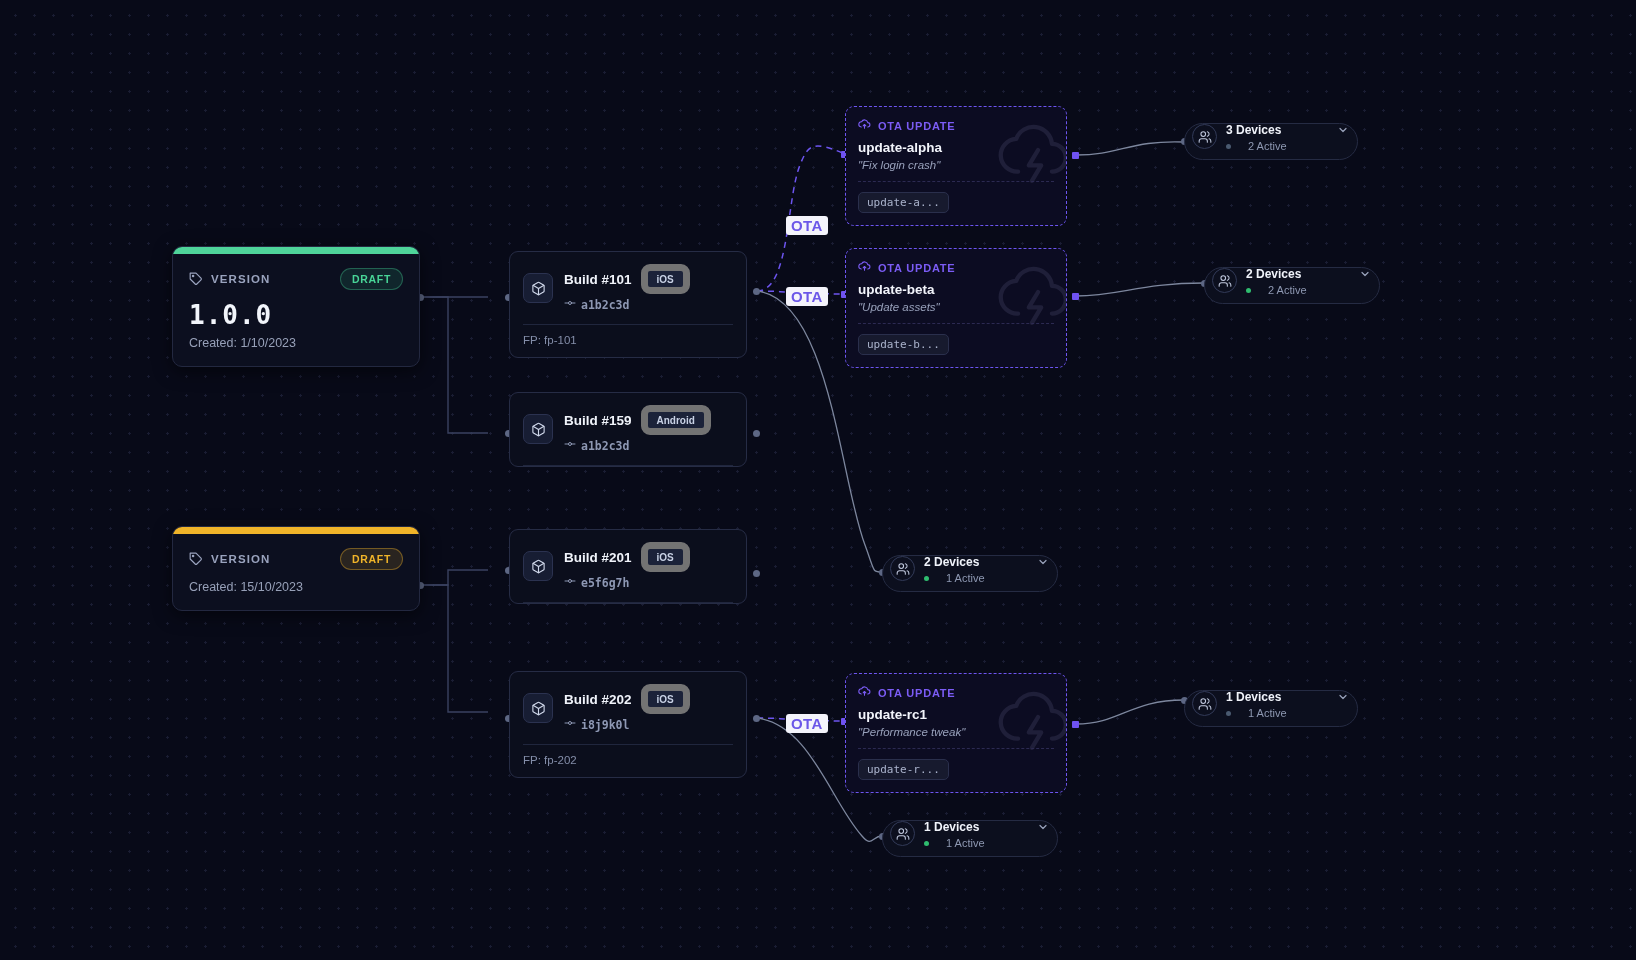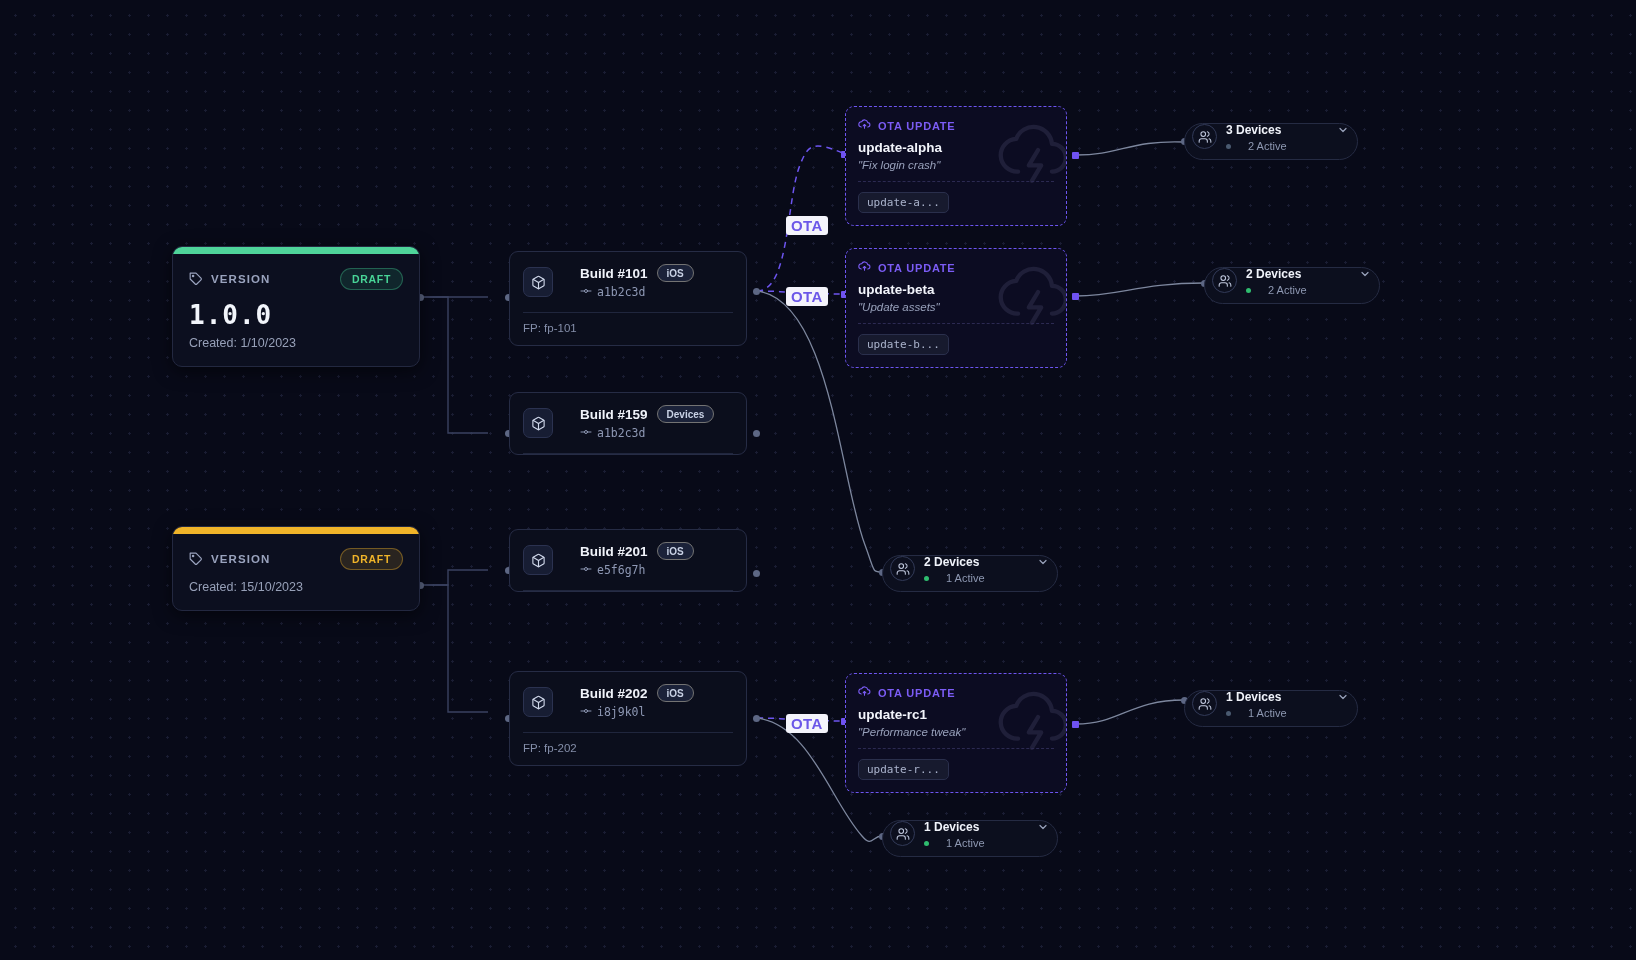--- a/index.html
+++ b/index.html
@@ -109,50 +109,51 @@
   .build-avatar {
     width: 30px; height: 30px;
     flex: 0 0 30px;
     border-radius: 7px;
     background: #171d33;
     border: 1px solid #2b3250;
     display: flex;
     align-items: center;
     justify-content: center;
   }
-  .build-meta { min-width: 0; margin-left: 16px; }
+  .build-meta { min-width: 0; }
   .build-title-row {
     display: flex;
     align-items: center;
     gap: 9px;
   }
   .build-name {
     font-size: 13.5px;
     font-weight: 700;
     color: #f0f3fa;
     white-space: nowrap;
   }
   .plat-badge {
     font-size: 10px;
     font-weight: 700;
     color: #c9d2e6;
     background: #1b2239;
-    border: 1px solid #737373;
+    border: 7px solid #737373;
     padding: 2.5px 9px;
     border-radius: 9px;
     white-space: nowrap;
   }
   .build-hash {
     display: flex;
-    align-items: flex-start;
+    align-items: center;
     gap: 5px;
     margin-top: 3px;
     font-family: "DejaVu Sans Mono", monospace;
     font-size: 11.5px;
     color: #8e98b4;
+    font-weight: bold;
   }
   .build-divider {
     height: 1px;
     background: #20263d;
     margin: 0 13px;
   }
   .build-foot {
     padding: 9px 13px 11px 13px;
     font-size: 11.5px;
     color: #848ea9;
@@ -414,21 +415,21 @@
       <div class="build-avatar">
         <svg width="15" height="15" viewBox="0 0 24 24" fill="none" stroke="#cfd7ea" stroke-width="1.8" stroke-linecap="round" stroke-linejoin="round">
           <path d="M21 16V8a2 2 0 0 0-1-1.73l-7-4a2 2 0 0 0-2 0l-7 4A2 2 0 0 0 3 8v8a2 2 0 0 0 1 1.73l7 4a2 2 0 0 0 2 0l7-4A2 2 0 0 0 21 16z"></path>
           <path d="M3.27 6.96L12 12.01l8.73-5.05"></path>
             <path d="M12 22.08V12"></path>
         </svg>
       </div>
       <div class="build-meta">
         <div class="build-title-row">
           <span class="build-name">Build #159</span>
-          <span class="plat-badge">Devices</span>
+          <span class="plat-badge">Android</span>
         </div>
         <div class="build-hash">
           <span>
             <svg width="12" height="12" viewBox="0 0 24 24" fill="none" stroke="#8e98b4" stroke-width="2" stroke-linecap="round">
               <circle cx="12" cy="12" r="3"></circle>
                 <line x1="2" y1="12" x2="9" y2="12"></line>
                 <line x1="15" y1="12" x2="22" y2="12"></line>
             </svg>
           </span>
           <span>a1b2c3d</span>

